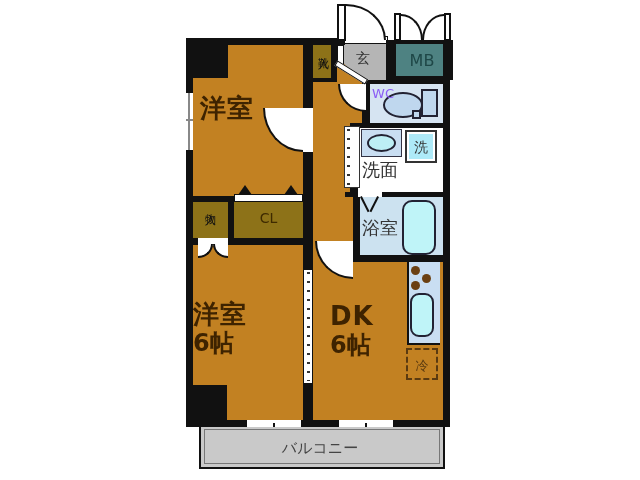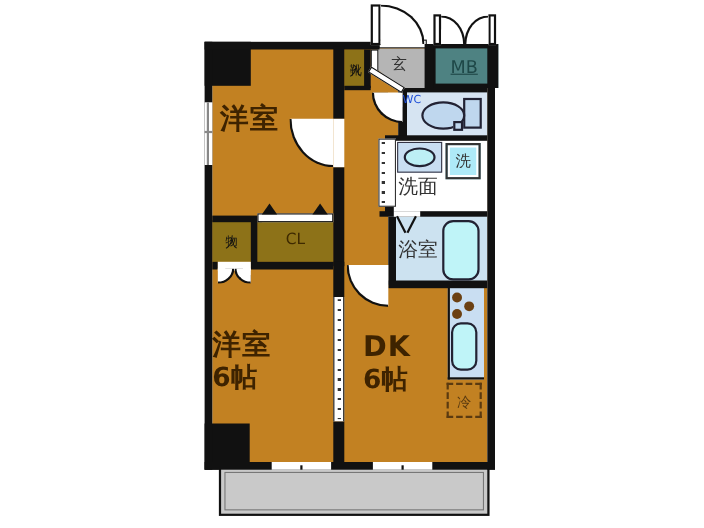--- a/index.html
+++ b/index.html
@@ -149,26 +149,27 @@
   </div>
 
   <div class="a lbl big" style="left:200px;top:94px;width:110px;">洋室</div>
 
   <div class="a lbl big" style="left:193px;top:300px;width:110px;">洋室</div>
   <div class="a lbl med" style="left:193px;top:330px;width:110px;">6帖</div>
 
   <div class="a lbl big" style="left:330px;top:302px;width:75px;">DK</div>
   <div class="a lbl med" style="left:330px;top:332px;width:75px;">6帖</div>
 
+  <div class="a" style="left:250px;top:439px;width:140px;text-align:center;font-size:15px;color:#444;">バルコニー</div>
 
   <div class="a" style="left:350px;top:50px;width:26px;text-align:center;font-size:14px;color:#333;">玄</div>
 
-  <div class="a" style="left:398px;top:51px;width:48px;text-align:center;font-size:16px;color:#1E4747;text-decoration:underline;">MB</div>
+  <div class="a" style="left:398px;top:51px;width:48px;text-align:center;font-size:16px;color:#1E4747;">MB</div>
 
-  <div class="a" style="left:366px;top:86px;width:28px;text-align:left;font-size:10px;color:#1d4ed8;">WC</div>
+  <div class="a" style="left:366px;top:86px;width:28px;text-align:right;font-size:13px;color:#8b5cf6;">WC</div>
 
   <div class="a sm" style="left:362px;top:162px;width:42px;">洗面</div>
 
   <div class="a sm" style="left:362px;top:220px;width:38px;">浴室</div>
 
   <div class="a vtext" style="left:317px;top:49px;height:30px;">靴入</div>
 
   <div class="a vtext" style="left:204px;top:205px;height:30px;">物入</div>
 
   <div class="a" style="left:234px;top:210px;width:69px;text-align:center;font-size:14px;color:#3E2A00;">CL</div>

